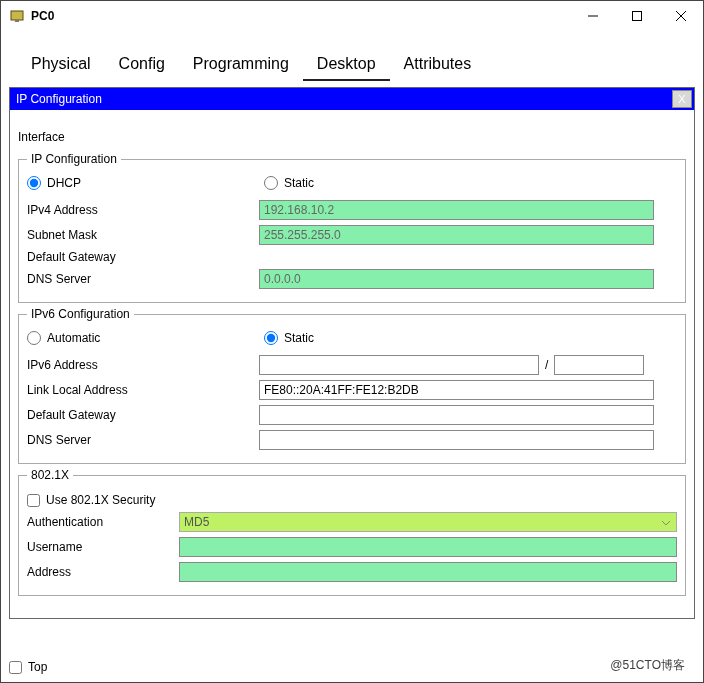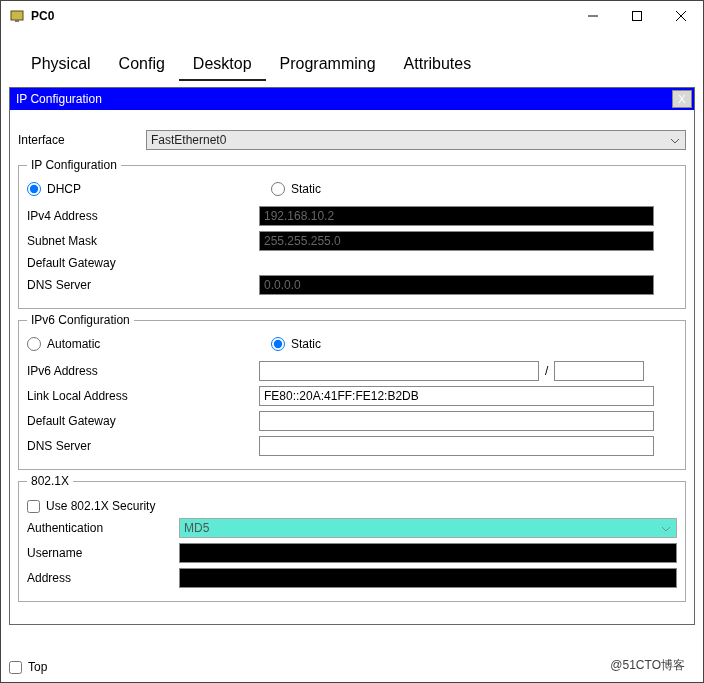--- a/index.html
+++ b/index.html
@@ -18,28 +18,28 @@
   .row { display: flex; align-items: center; font-size: 12px; }
   .iface-row { padding: 20px 8px 4px 8px; }
   .iface-label { width: 128px; }
   .iface-select { flex: 1; border: 1px solid #888; background: #e8e8e8; height: 20px; display: flex; align-items: center; padding: 0 4px; color: #222; position: relative; }
   .iface-select .chev { position: absolute; right: 5px; top: 4px; }
   fieldset { border: 1px solid #aaa; margin: 4px 8px; padding: 6px 8px 8px 8px; font-size: 12px; }
   legend { font-size: 12px; padding: 0 4px; }
   .form-row { display: flex; align-items: center; margin: 5px 0; font-size: 12px; }
   .form-row .lbl { width: 232px; padding-left: 0; }
   .form-row input[type="text"] { height: 20px; border: 1px solid #888; padding: 0 4px; font-size: 12px; }
-  .form-row input.ro { background: #000000; color: #666; }
-  .radio-row { display: flex; gap: 12px; margin: 4px 0 10px 0; }
+  .form-row input.ro { background: #86efac; color: #666; }
+  .radio-row { display: flex; gap: 5px; margin: 4px 0 10px 0; }
   .radio-row .opt { width: 232px; display: flex; align-items: center; gap: 6px; font-size: 12px; }
   .radio-row input[type="radio"] { width: 14px; height: 14px; margin: 0; }
   .w1 { width: 395px; }
   .slash { margin: 0 6px; }
   .w2 { width: 90px; }
-  .auth-select { flex: 1; border: 1px solid #aaa; background: #5eead4; height: 20px; display: flex; align-items: center; padding: 0 4px; color: #555; position: relative; }
+  .auth-select { flex: 1; border: 1px solid #aaa; background: #bef264; height: 20px; display: flex; align-items: center; padding: 0 4px; color: #555; position: relative; }
   .bottom { position: absolute; left: 8px; bottom: 8px; display: flex; align-items: center; gap: 6px; font-size: 12px; }
   .bottom input { width: 13px; height: 13px; margin: 0; }
   .watermark { position: absolute; right: 18px; bottom: 8px; color: #404040; font-size: 12px; }
   input[type=checkbox]{width:13px;height:13px;margin:0}
 </style>
 </head>
 <body>
 
 <div class="titlebar">
   <span class="app-icon">
@@ -63,39 +63,33 @@
       <svg width="10" height="10">
         <line x1="0" y1="0" x2="10" y2="10" stroke="#000"></line>
         <line x1="10" y1="0" x2="0" y2="10" stroke="#000"></line>
       </svg>
     </div>
 </div>
 
 <div class="tabs">
   <div class="tab">Physical</div>
   <div class="tab">Config</div>
+  <div class="tab">Programming</div>
   <div class="tab active">Desktop</div>
-  <div class="tab">Programming</div>
   <div class="tab">Attributes</div>
 </div>
 
 <div class="panel">
   <div class="card-title">
     <span>IP Configuration</span>
     <div class="close-card">X</div>
   </div>
 
   <div class="row iface-row">
     <div class="iface-label">Interface</div>
-    <div class="iface-select">
-      <span>FastEthernet0</span>
-      <span class="chev"><svg width="10" height="10">
-            <polyline points="1,3 5,7 9,3" fill="none" stroke="#555"></polyline>
-          </svg></span>
-    </div>
   </div>
 
   <fieldset>
     <legend>IP Configuration</legend>
     <div class="radio-row">
       <label class="opt">
           <input type="radio" name="ip4" checked="" style="">
           <span>DHCP</span>
         </label>
       <label class="opt">

